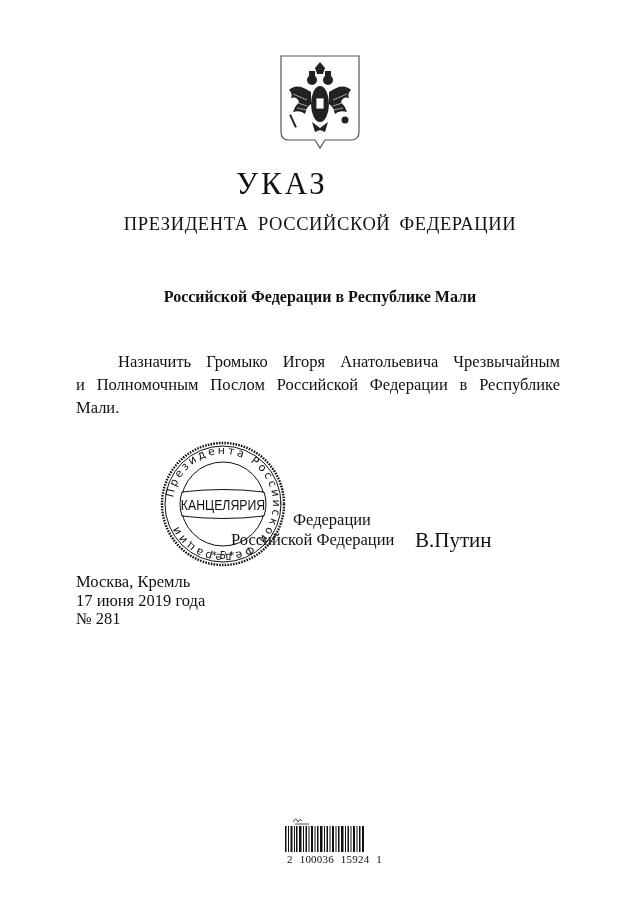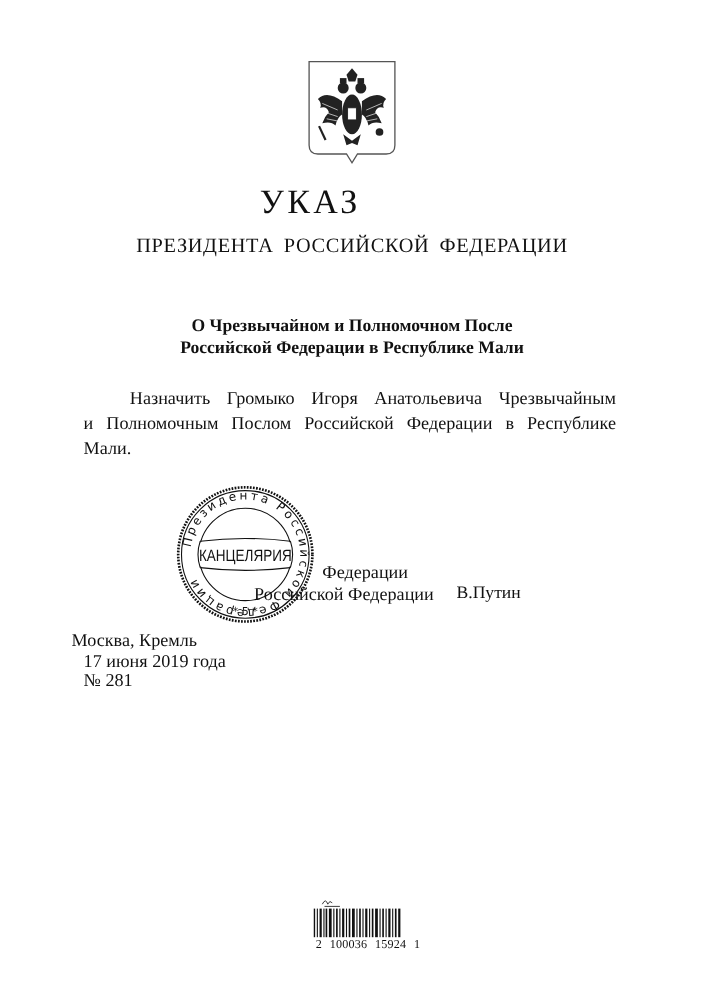--- a/index.html
+++ b/index.html
@@ -12,22 +12,22 @@
   #subtitle { left: 0; width: 640px; top: 212px; text-align: center;
               font-size: 18.5px; letter-spacing: 0.6px; word-spacing: 4px; line-height: 24px; }
   #heading { left: 0; width: 640px; top: 287px; text-align: center;
              font-weight: bold; font-size: 16px; line-height: 20px; }
   #body { left: 76px; width: 484px; top: 350px; font-size: 16.5px; line-height: 23px;
           text-align: justify; text-indent: 42px; }
   #body .l1 { display: block; text-align-last: justify; }
   #body .l2 { display: block; text-indent: 0; }
   #sig-role1 { left: 293px; top: 510px; font-size: 16.5px; line-height: 20px; }
   #sig-role2 { left: 231px; top: 530px; font-size: 16.5px; line-height: 20px; }
-  #sig-name { left: 415px; top: 530px; font-size: 16px; line-height: 20px; }
-  #place { left: 65px; top: 572px; font-size: 16.5px; line-height: 19px; }
+  #sig-name { left: 415px; top: 530px; font-size: 21px; line-height: 20px; }
+  #place { left: 76px; top: 572px; font-size: 16.5px; line-height: 19px; }
   #date { left: 76px; top: 591px; font-size: 16.5px; line-height: 19px; }
   #number { left: 76px; top: 609px; font-size: 16.5px; line-height: 19px; }
   #stamp { left: 160px; top: 441px; width: 126px; height: 126px; }
   #barcode { left: 285px; top: 812px; width: 85px; height: 56px; }
   #barcode-num { left: 262px; top: 853px; width: 120px; text-align: right;
                  font-size: 11px; letter-spacing: 0.2px; word-spacing: 4px; line-height: 12px; }
 </style>
 </head>
 <body>
 
@@ -50,21 +50,20 @@
   <g stroke="#fff" stroke-width="0.6" fill="none">
     <path d="M14 40 L28 46 M16 48 L28 52 M18 54 L28 56"></path>
     <path d="M68 40 L54 46 M66 48 L54 52 M64 54 L54 56"></path>
   </g>
 </svg>
 
 <div id="title" class="abs">УКАЗ</div>
 <div id="subtitle" class="abs">ПРЕЗИДЕНТА РОССИЙСКОЙ ФЕДЕРАЦИИ</div>
 
 <div id="heading" class="abs">
-  <div>О Чрезвычайном и Полномочном После</div>
   <div>Российской Федерации в Республике Мали</div>
 </div>
 
 <div id="body" class="abs">
   <span class="l1">Назначить Громыко Игоря Анатольевича Чрезвычайным</span>
   <span class="l2">и Полномочным Послом Российской Федерации в Республике Мали.</span>
 </div>
 
 <svg id="stamp" class="abs" viewBox="0 0 126 126">
   <defs>

